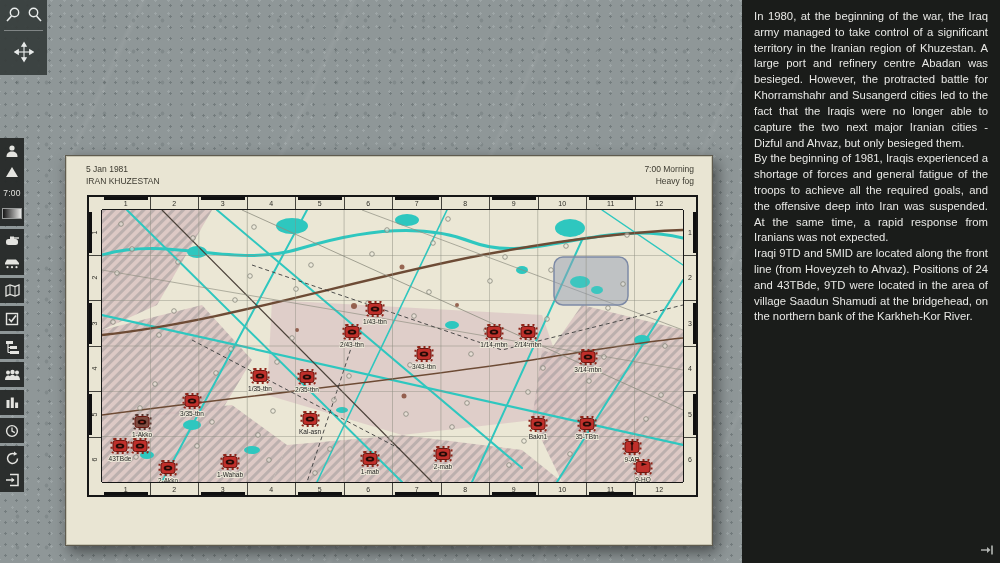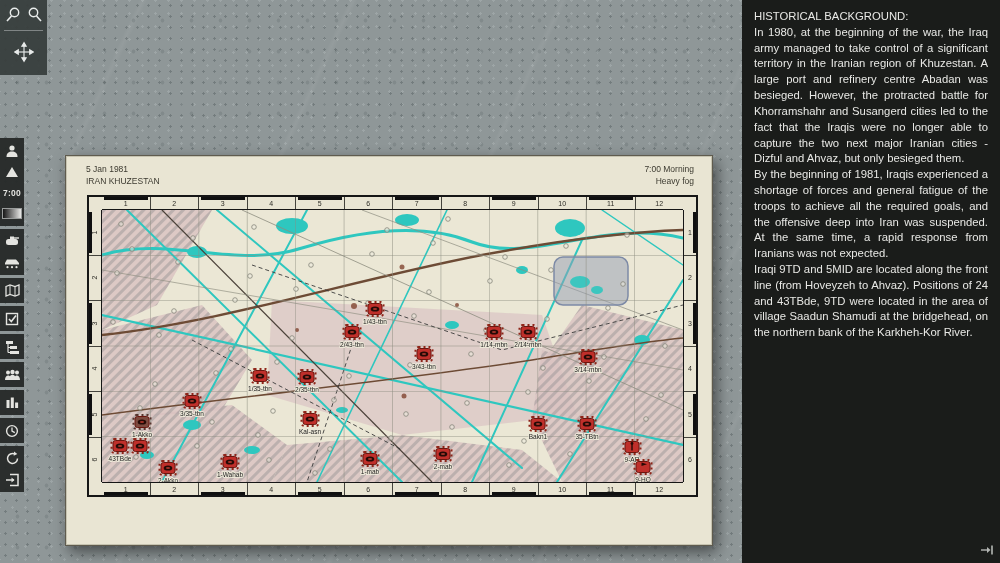--- a/index.html
+++ b/index.html
@@ -21,21 +21,21 @@
     position:absolute;left:0;top:0;width:47px;padding:5px 0 7px;
     background:rgba(56,62,61,.95);
     display:flex;flex-direction:column;align-items:center;gap:5px;z-index:5;
   }
   .zoom-row{display:flex;gap:3px;align-items:center}
   .icon-btn{width:20px;height:20px;display:flex;align-items:center;justify-content:center;cursor:pointer}
   .zc-divider{width:39px;height:1px;background:rgba(210,215,214,.45)}
   
   .sidebar{
     position:absolute;left:0;top:138px;width:24px;z-index:5;
-    display:flex;flex-direction:column;gap:3px;font-weight:bold;
+    display:flex;flex-direction:column;gap:3px;
   }
   .sb-group{background:rgba(38,42,41,.96);display:flex;flex-direction:column;align-items:center;padding:3px 0;gap:2px}
   .sb-btn{width:22px;height:19px;display:flex;align-items:center;justify-content:center;cursor:pointer}
   .sb-time{color:#e4e4e0;font-size:8.5px;letter-spacing:.3px}
   .sb-gradient{width:18px;height:9px;border:1px solid #9a9d9c;background:linear-gradient(90deg,#161616,#e8e8e6)}
   
   .map-window{
     position:absolute;left:65px;top:155px;width:648px;height:391px;
     background:#e9e5d3;border:1px solid #5f5b4e;box-sizing:border-box;
     box-shadow:inset 0 0 0 1px rgba(120,115,95,.3), 4px 6px 14px rgba(0,0,0,.5);
@@ -663,21 +663,20 @@
         <div class="cell">
           <span>12</span>
         </div>
       </div>
     <div class="corner"></div>
   </div>
 
 </div>
 
 <div class="info-panel">
-  <p>HISTORICAL BACKGROUND:</p>
   <p>In 1980, at the beginning of the war, the Iraq army managed to take control of a significant territory in the Iranian region of Khuzestan. A large port and refinery centre Abadan was besieged. However, the protracted battle for Khorramshahr and Susangerd cities led to the fact that the Iraqis were no longer able to capture the two next major Iranian cities - Dizful and Ahvaz, but only besieged them.</p>
   <p>By the beginning of 1981, Iraqis experienced a shortage of forces and general fatigue of the troops to achieve all the required goals, and the offensive deep into Iran was suspended. At the same time, a rapid response from Iranians was not expected.</p>
   <p>Iraqi 9TD and 5MID are located along the front line (from Hoveyzeh to Ahvaz). Positions of 24 and 43TBde, 9TD were located in the area of village Saadun Shamudi at the bridgehead, on the northern bank of the Karkheh-Kor River.</p>
   <div class="panel-collapse">
     <svg width="14" height="12" viewBox="0 0 14 12">
         <line x1="1" y1="6" x2="9" y2="6" stroke="#cfd2cf" stroke-width="1.4"></line>
         <path d="M7,3 L10.5,6 L7,9 Z" fill="#cfd2cf"></path>
         <line x1="12" y1="1.5" x2="12" y2="10.5" stroke="#cfd2cf" stroke-width="1.6"></line>
       </svg>
   </div>

